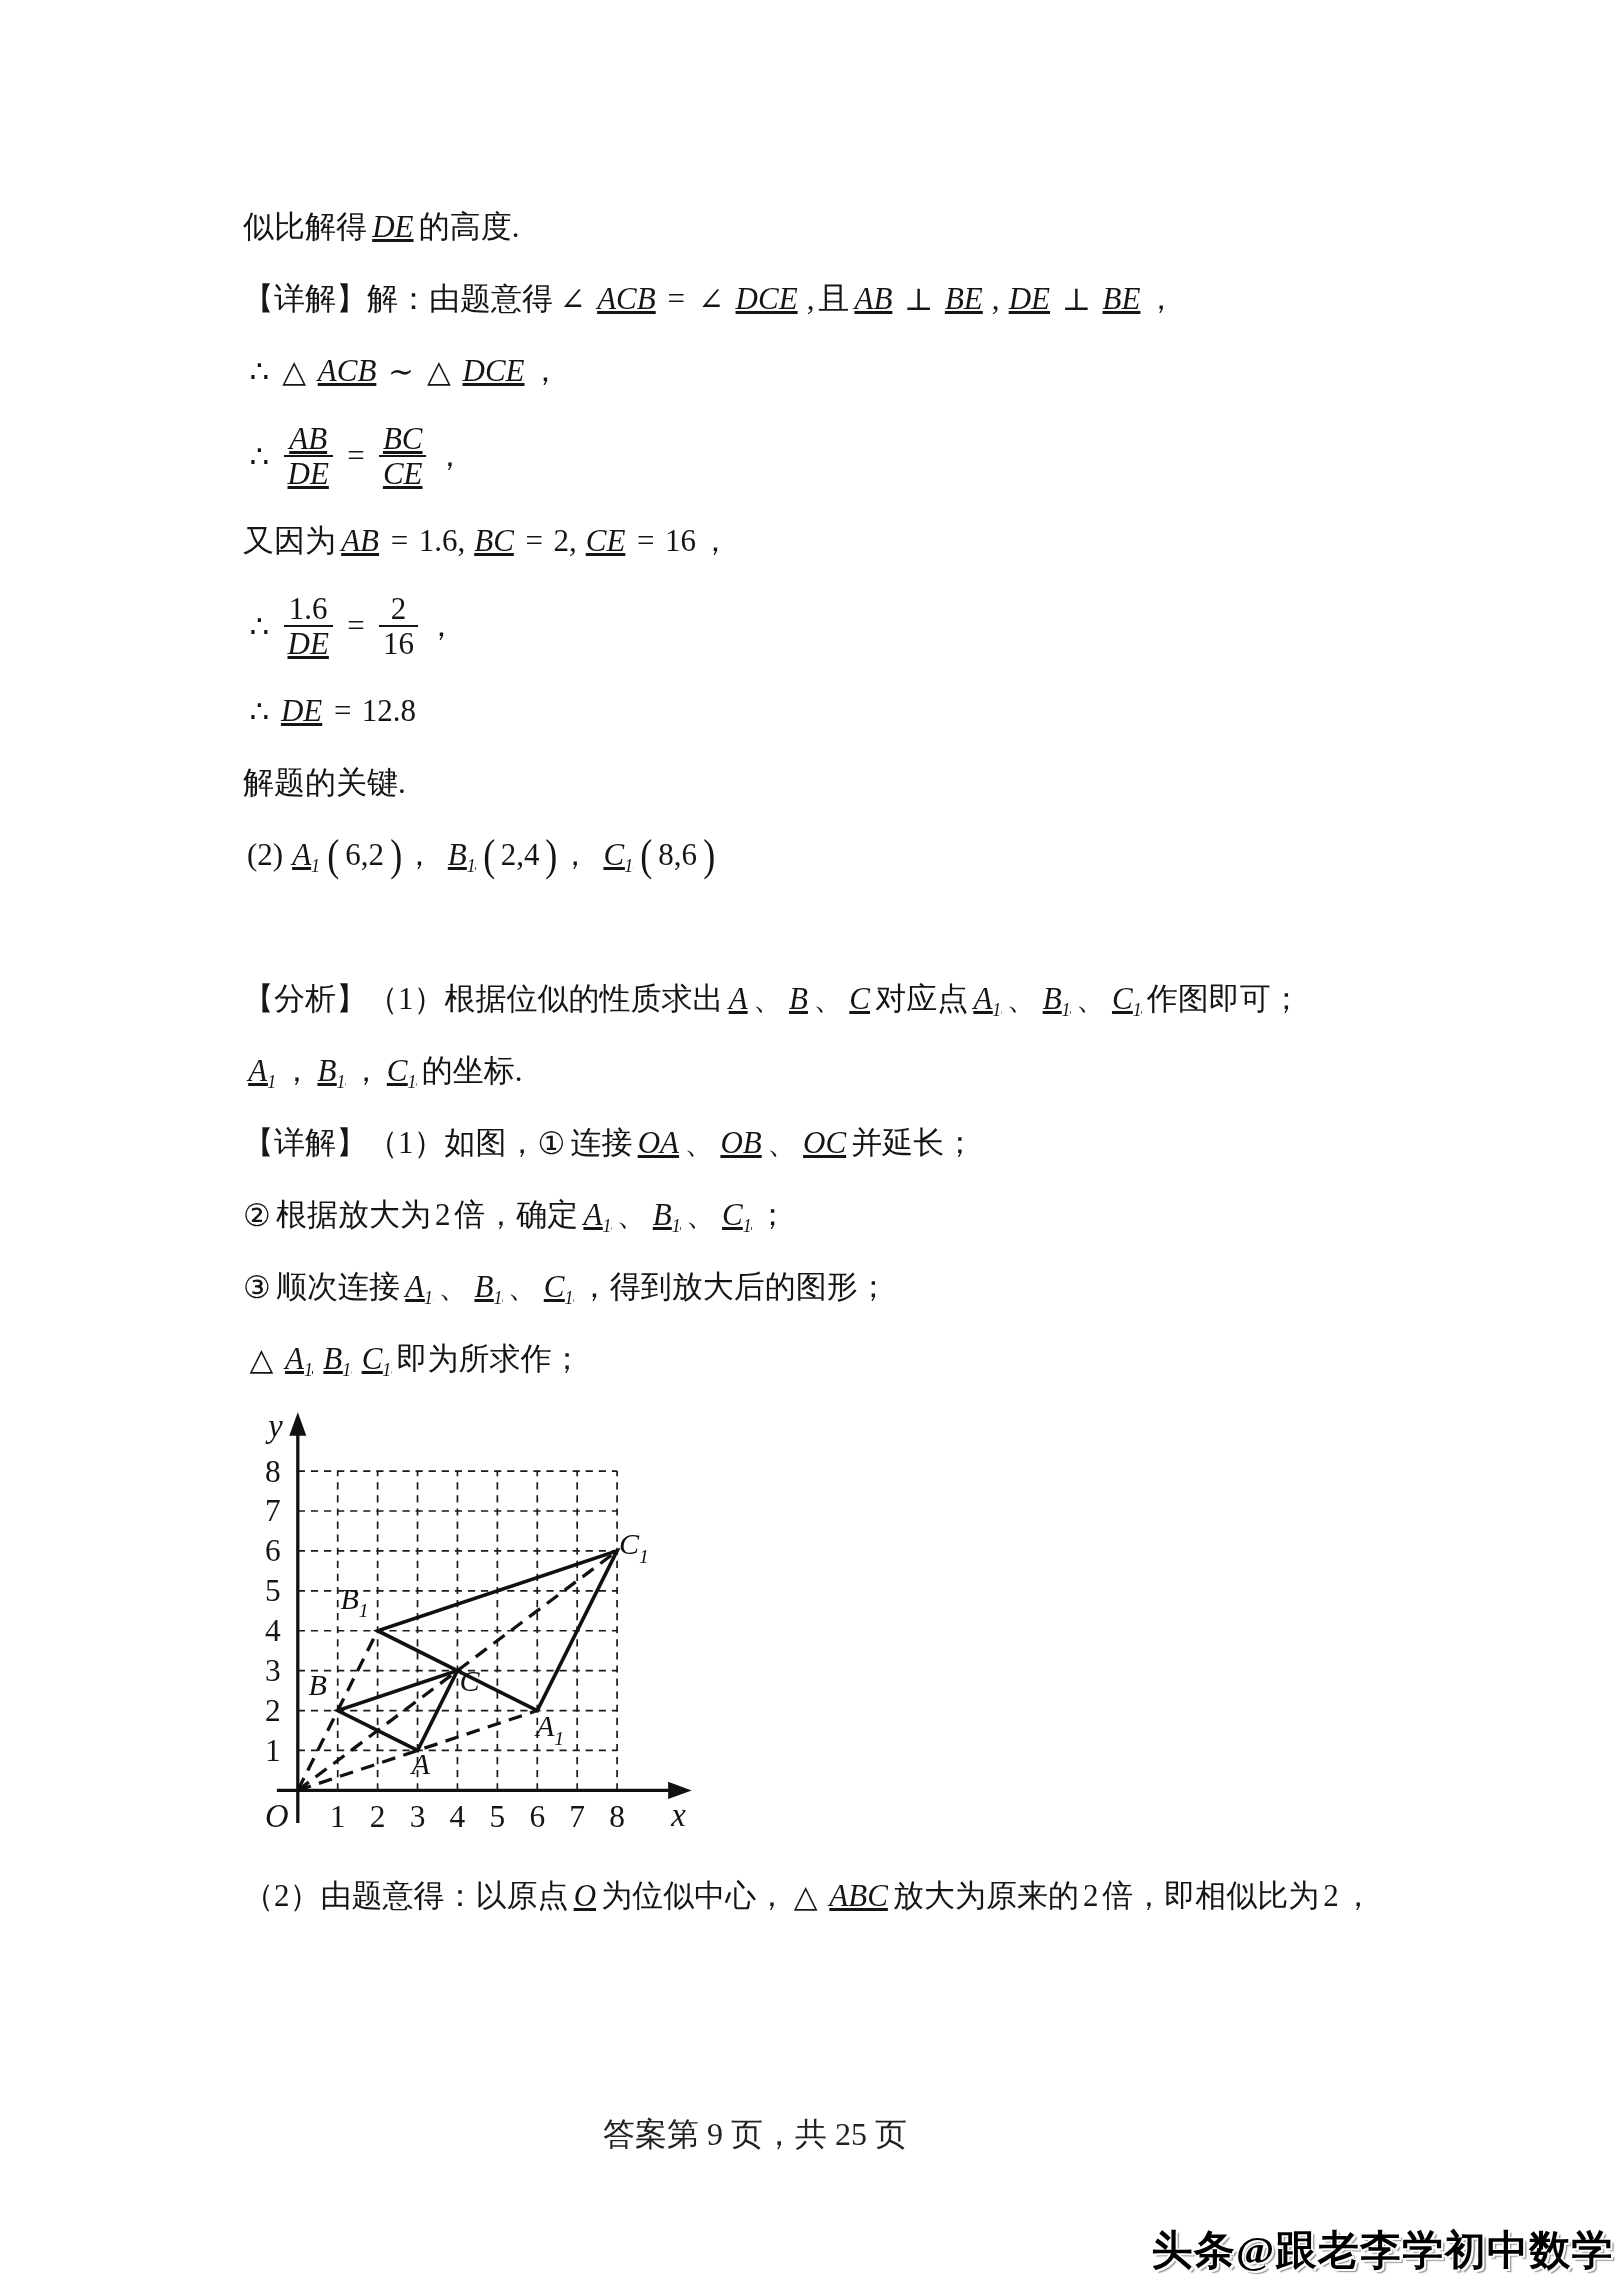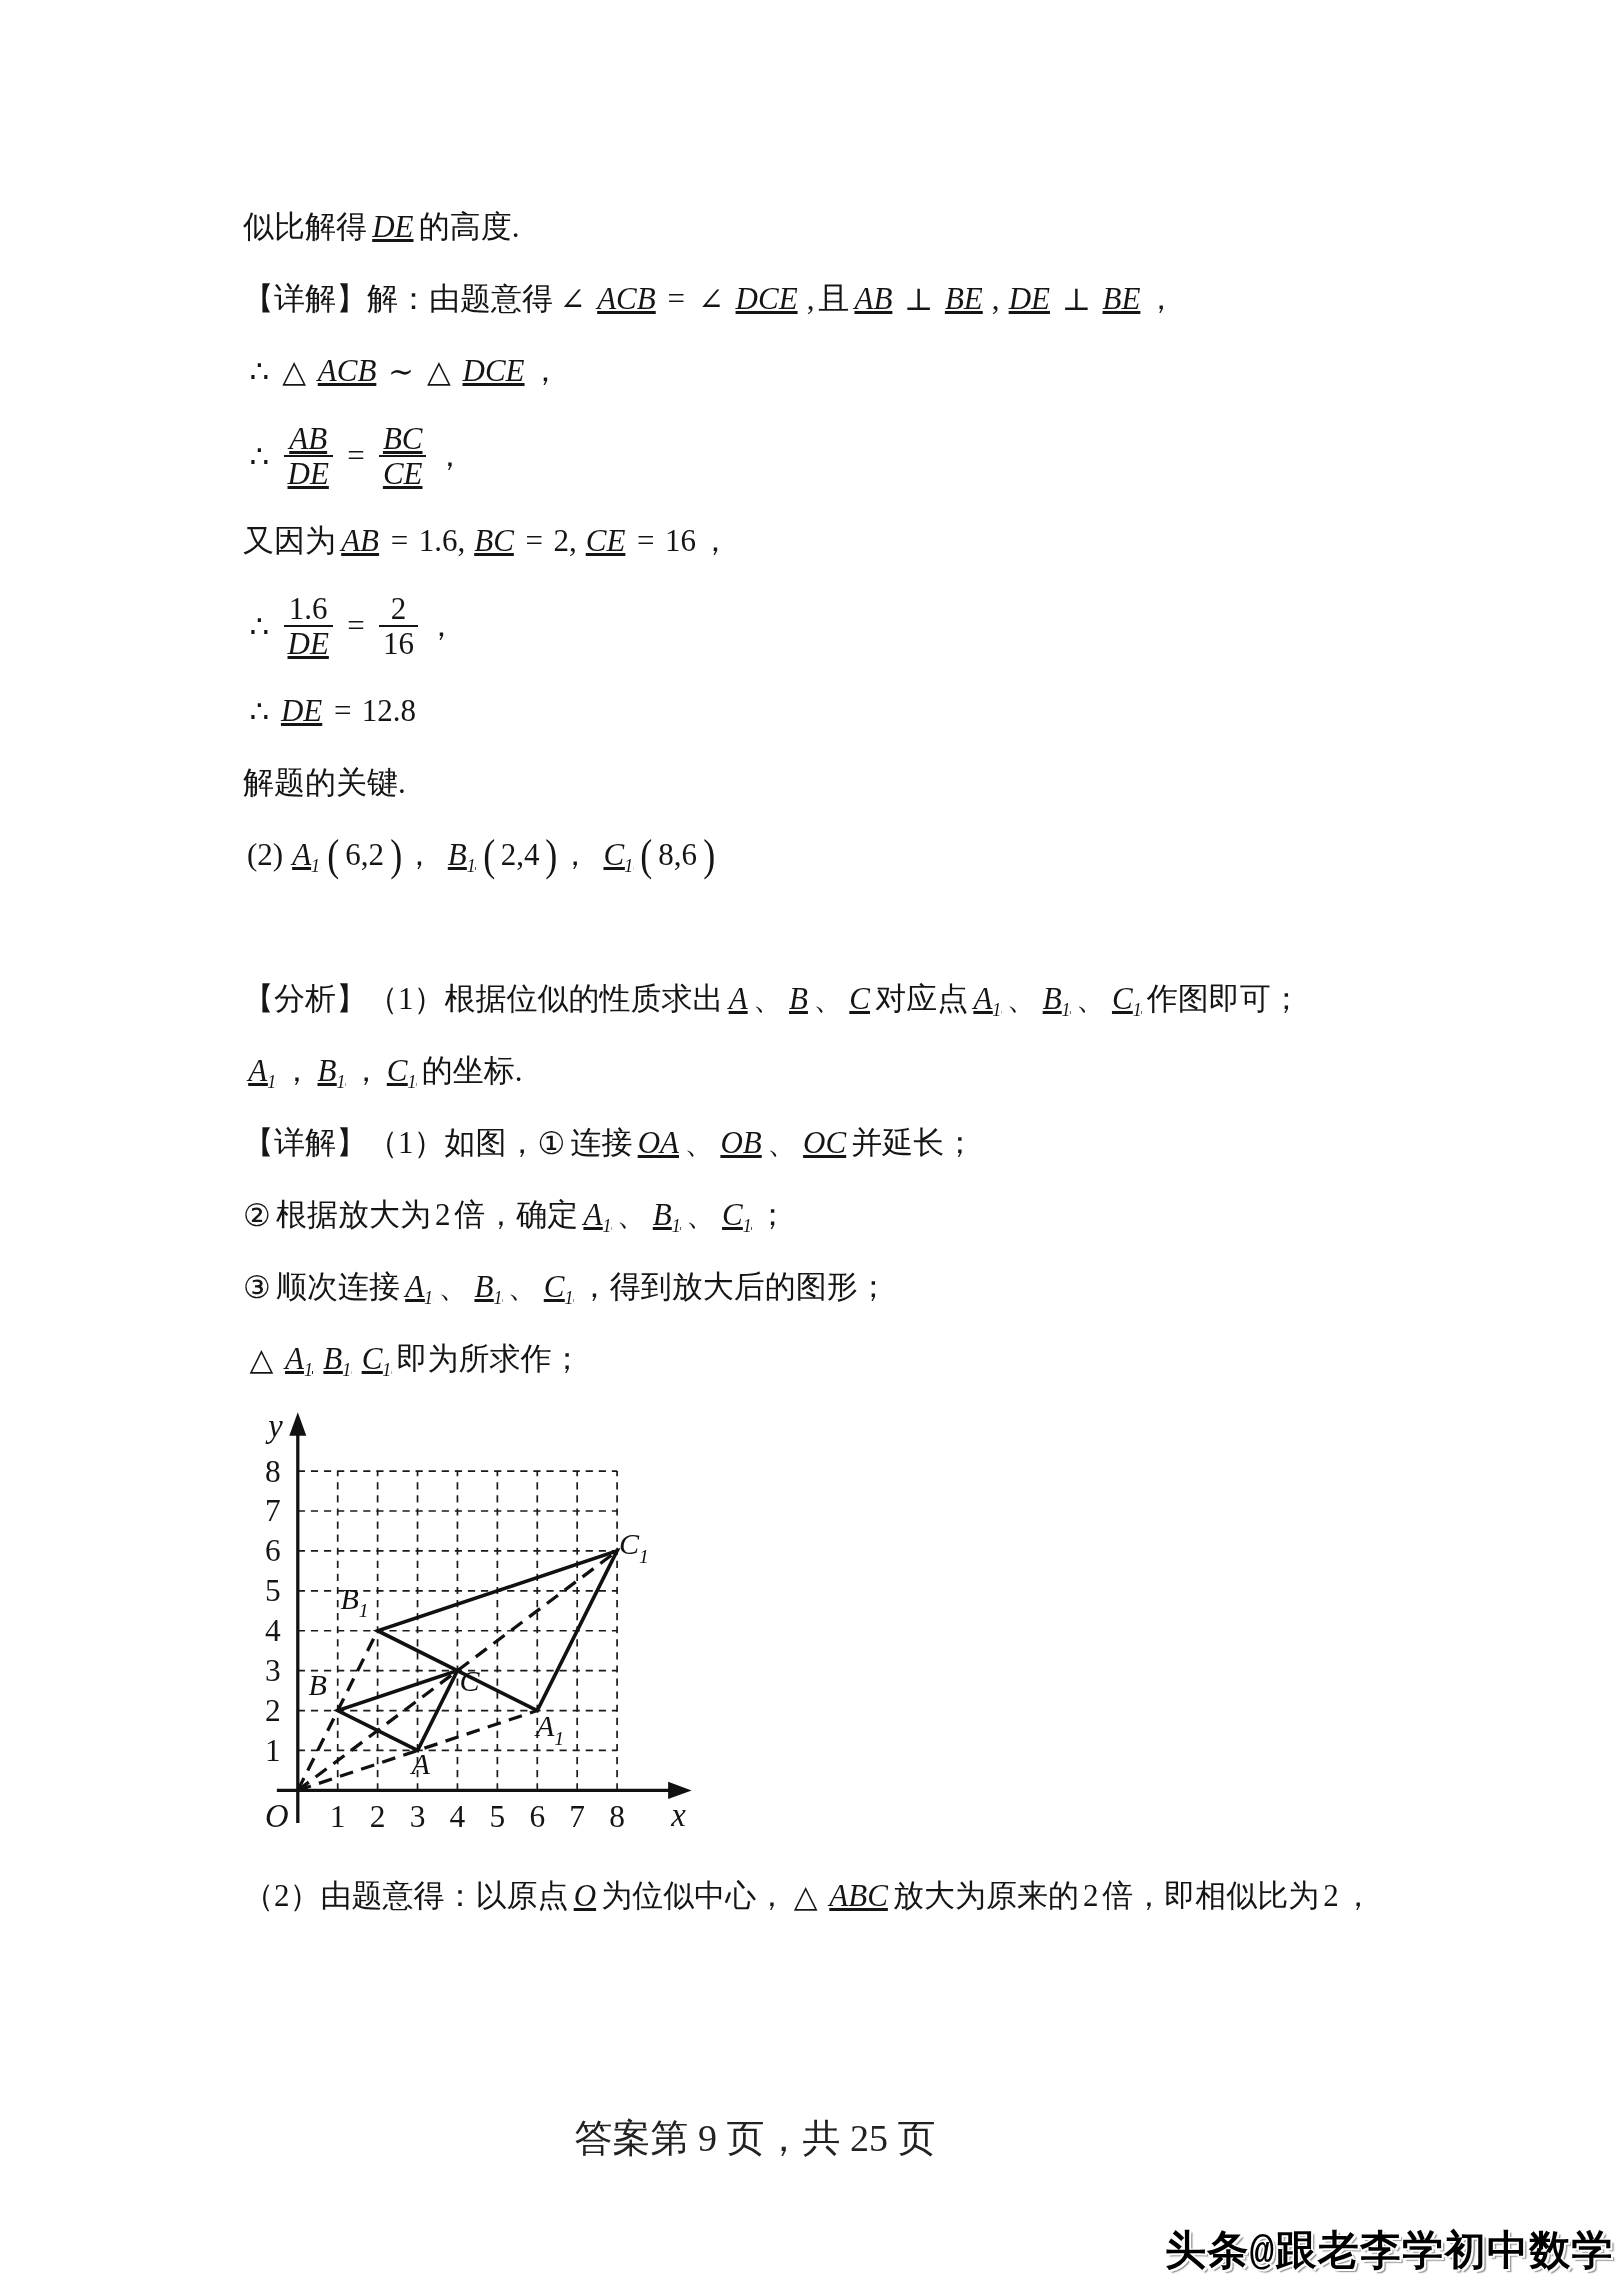--- a/index.html
+++ b/index.html
@@ -22,25 +22,25 @@
   .seg-it sub, .isub-sub{font-size:0.58em;font-style:italic;}
   sub{line-height:0;}
   .frac{display:inline-flex;flex-direction:column;align-items:center;margin:0 7.9px;line-height:1.08;}
   .frac .fnum{padding:0 3.9px;}
   .frac .fden{border-top:2px solid #151515;padding:0 3.9px;}
   .frac .seg-it,.frac .seg-rm{margin:0;}
   .fig-wrap{margin:7.9px 0 10.5px 9.2px;}
   .figure-svg text{font-family:"Liberation Serif","DejaVu Serif",serif;}
   .footer{
     position:absolute;left:0;top:2113px;width:1510px;text-align:center;
-    font-size:38px;color:#222;
+    font-size:32px;color:#222;
   }
   .watermark{
     position:absolute;top:2223px;right:9.2px;
-    font-family:Liberation Mono, monospace;
+    font-family:Liberation Serif, serif;
     font-weight:900;font-size:41px;letter-spacing:1.3px;color:#000;
     text-shadow:2px 2px 0 #ffffff,-1.3px -1.3px 0 #ffffff,1.3px -1.3px 0 #ffffff,-1.3px 1.3px 0 #ffffff,3.3px 3.3px 1.3px rgba(0,0,0,.45);
   }
 </style>
 </head>
 <body>
 
 <div class="doc">
     <div class="line"><span class="seg-cn">似比解得</span><span class="seg-it">DE</span><span class="seg-cn">的高度.</span></div>
     <div class="line"><span class="seg-cnb">【详解】</span><span class="seg-cn">解：由题意得</span><span class="seg-sym">∠</span><span class="seg-it">ACB</span><span class="seg-sym">=</span><span class="seg-sym">∠</span><span class="seg-it">DCE</span><span class="seg-rm">,</span><span class="seg-cn">且</span><span class="seg-it">AB</span><span class="seg-sym">⊥</span><span class="seg-it">BE</span><span class="seg-rm">,</span><span class="seg-it">DE</span><span class="seg-sym">⊥</span><span class="seg-it">BE</span><span class="seg-cn">，</span></div>

